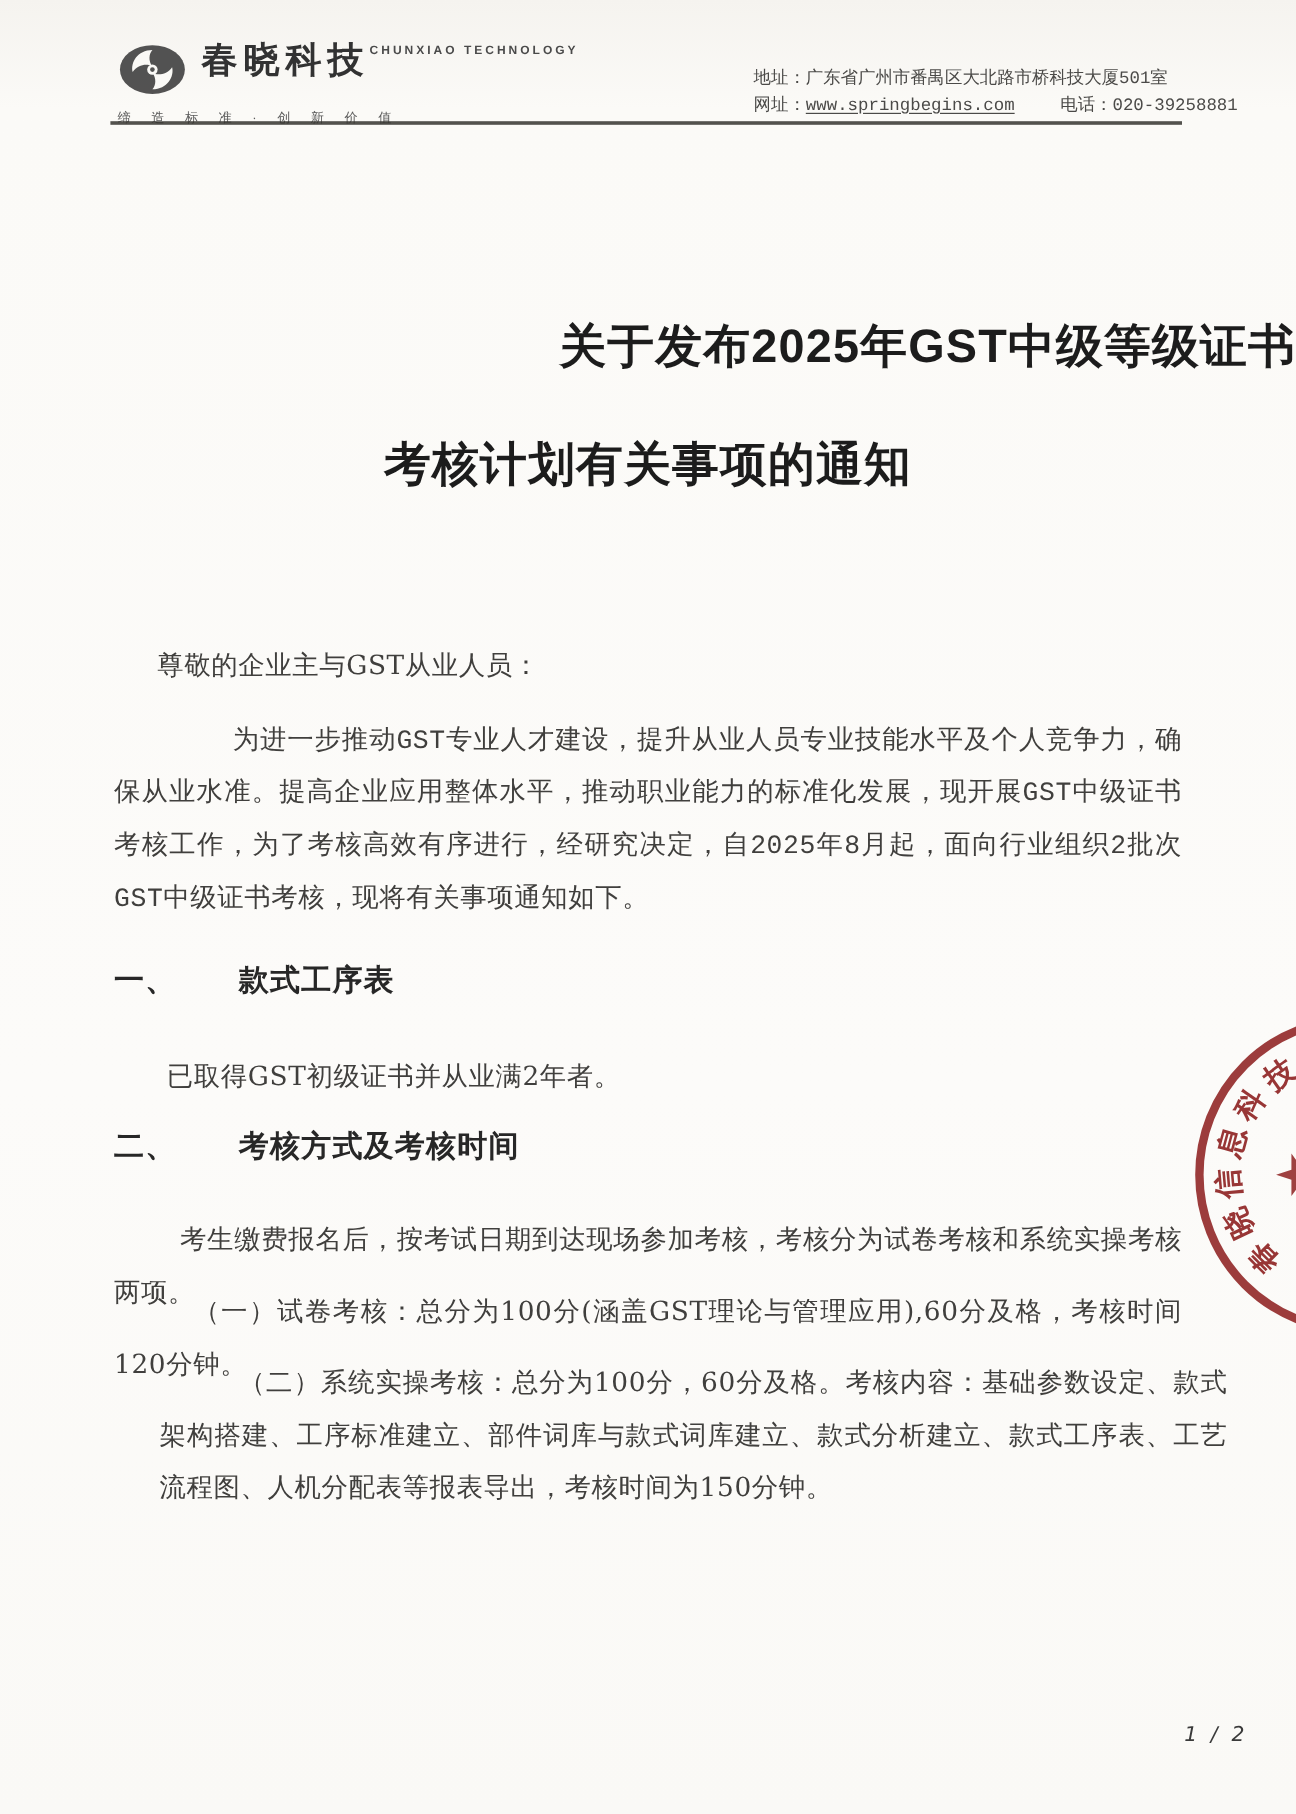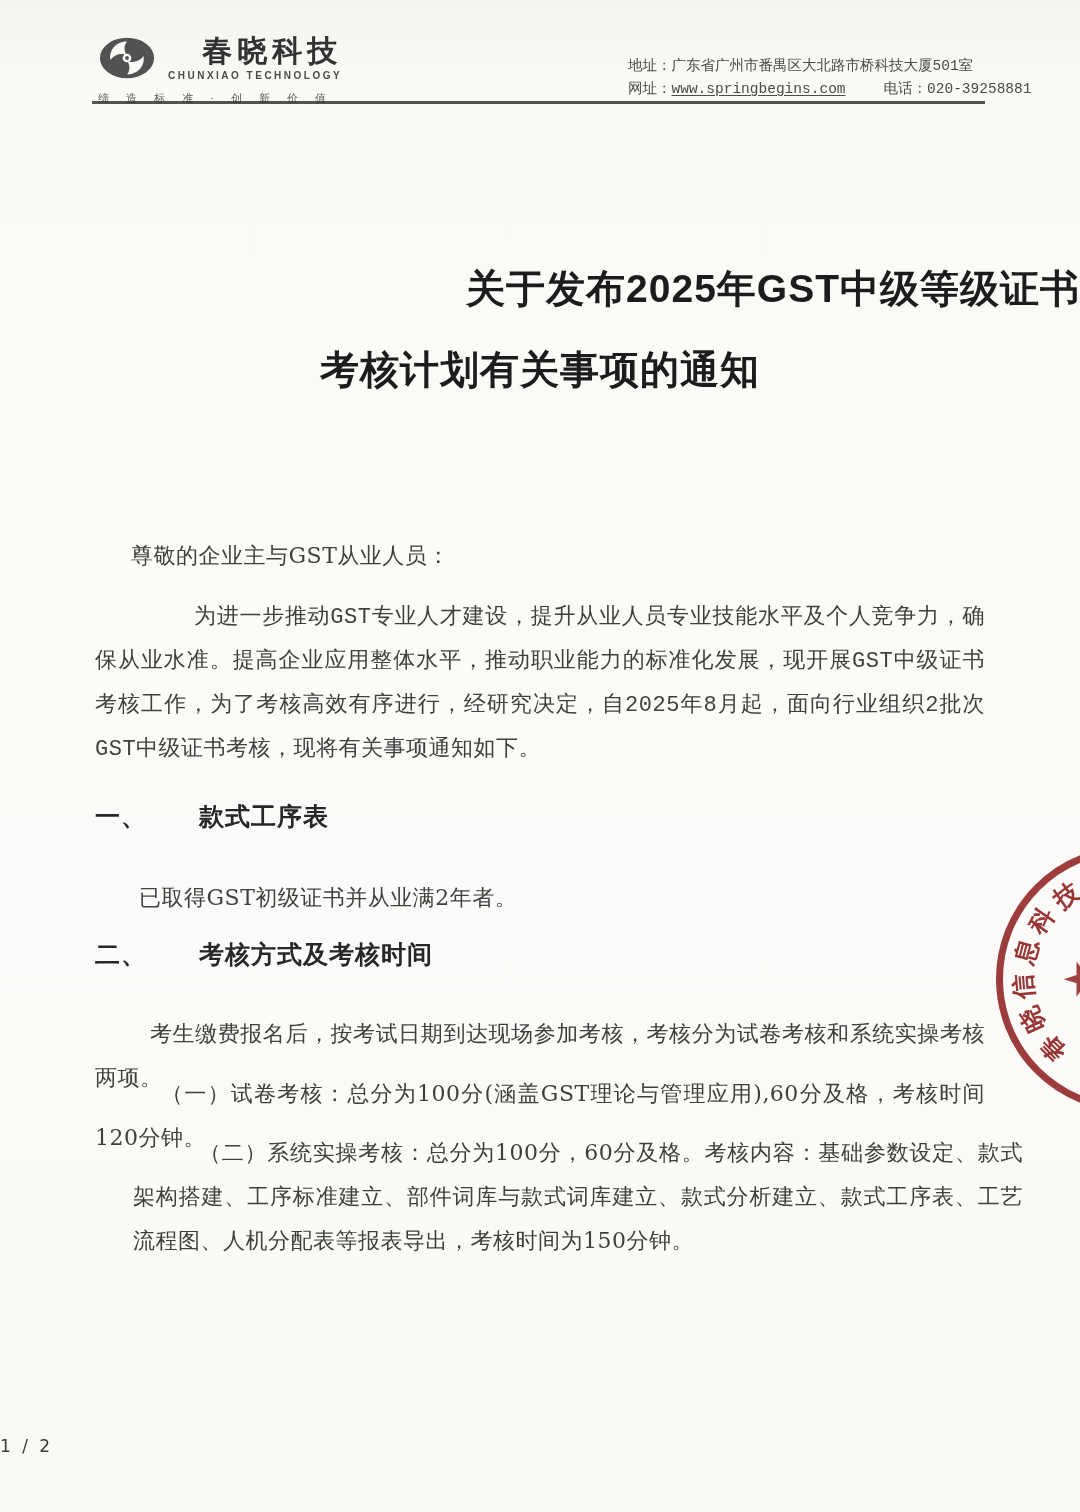--- a/index.html
+++ b/index.html
@@ -9,57 +9,57 @@
     margin:0 auto;
     background:linear-gradient(180deg,#f5f3ef 0%,#fbfaf7 6%,#fcfbf9 60%,#faf9f6 100%);
     overflow:hidden;
     font-family:"DejaVu Serif","Liberation Serif",serif;
     color:#3f3e3c;
   }
   
   .brand{position:absolute;left:98px;top:34px;}
   .brand-top{display:flex;align-items:flex-start;}
   .logo{width:58px;height:48px;margin-right:12px;opacity:.88;}
-  .brand-text{display:flex;flex-direction:column;text-align:right;}
+  .brand-text{display:flex;}
   .brand-name{font-family:"Liberation Sans","DejaVu Sans",sans-serif;font-weight:700;font-size:30px;letter-spacing:5px;color:#323232;line-height:1.1;}
   .brand-sub{font-family:"Liberation Sans","DejaVu Sans",sans-serif;font-size:10px;letter-spacing:2.5px;color:#4a4a4a;margin-top:3px;font-weight:700;}
   .brand-tagline{font-family:"Liberation Sans","DejaVu Sans",sans-serif;font-size:11px;letter-spacing:7px;color:#5a5a5a;margin-top:9px;}
   .contact{position:absolute;left:628px;top:55px;font-family:Liberation Mono, monospace;font-size:14.5px;color:#4b4a48;line-height:23px;white-space:nowrap;}
   .contact-row2{display:flex;}
   .contact .url{text-decoration:underline;text-underline-offset:2px;}
   .contact .phone-label{margin-left:38px;}
   .divider{position:absolute;left:92px;top:101px;width:893px;height:2.5px;background:#35342f;opacity:.85;}
   
   .doc-title{position:absolute;left:0;width:1080px;text-align:center;
     font-family:"Liberation Sans","DejaVu Sans",sans-serif;font-weight:700;
     font-size:39px;color:#1c1c1c;letter-spacing:1px;}
   .t1{top:262px;text-align:right;}
-  .t2{top:343px;}
+  .t2{top:360px;}
   
   .bodyblock{position:absolute;left:95px;width:890px;font-size:22px;letter-spacing:.5px;line-height:44px;text-align:justify;color:#403f3d;}
   .salutation{top:534px;padding-left:36px;}
   .intro{top:596px;text-indent:4.5em;font-family:Liberation Mono, monospace;}
   .sec-head{position:absolute;left:95px;display:flex;align-items:baseline;
     font-family:"Liberation Sans","DejaVu Sans",sans-serif;font-weight:700;
     font-size:25px;color:#272727;letter-spacing:1px;}
   .sec-head .num{margin-right:52px;}
   .sh1{top:800px;}
   .sh2{top:938px;}
   .p-already{top:876px;text-indent:2em;}
   .p-exam{top:1012px;text-indent:2.5em;}
   .p-one{top:1072px;text-indent:3em;}
   .p-two{top:1131px;text-indent:3em;margin-left:38px;}
   
   .seal{position:absolute;left:0;top:0;width:1080px;height:1512px;pointer-events:none;}
   .seal-ring{position:absolute;left:996px;top:846px;width:252px;height:252px;border:7px solid #8e2121;border-radius:50%;opacity:.88;}
   .seal-char{position:absolute;font-family:"Liberation Sans","DejaVu Sans",sans-serif;font-weight:700;font-size:25px;color:#8e2121;opacity:.9;}
   .seal-star{position:absolute;left:1060px;top:952px;font-size:46px;color:#8e2121;transform:rotate(-90deg);opacity:.85;font-family:"DejaVu Sans",sans-serif;}
   
-  .page-num{position:absolute;left:0;top:1436px;width:1040px;text-align:left;
-    font-family:"DejaVu Sans","Liberation Sans",sans-serif;font-size:17px;letter-spacing:3px;color:#3a3a3a;}
+  .page-num{position:absolute;left:0;top:1436px;width:1040px;text-align:right;
+    font-family:"DejaVu Sans","Liberation Sans",sans-serif;font-size:17px;letter-spacing:3px;color:#3a3a3a;font-style:italic;}
 </style>
 </head>
 <body>
 
 <div class="page">
 
   <div class="brand">
     <div class="brand-top">
       <svg class="logo" viewBox="0 0 60 48" xmlns="http://www.w3.org/2000/svg">
         <ellipse cx="30" cy="24" rx="28" ry="21" fill="#3c3c3c"></ellipse>

